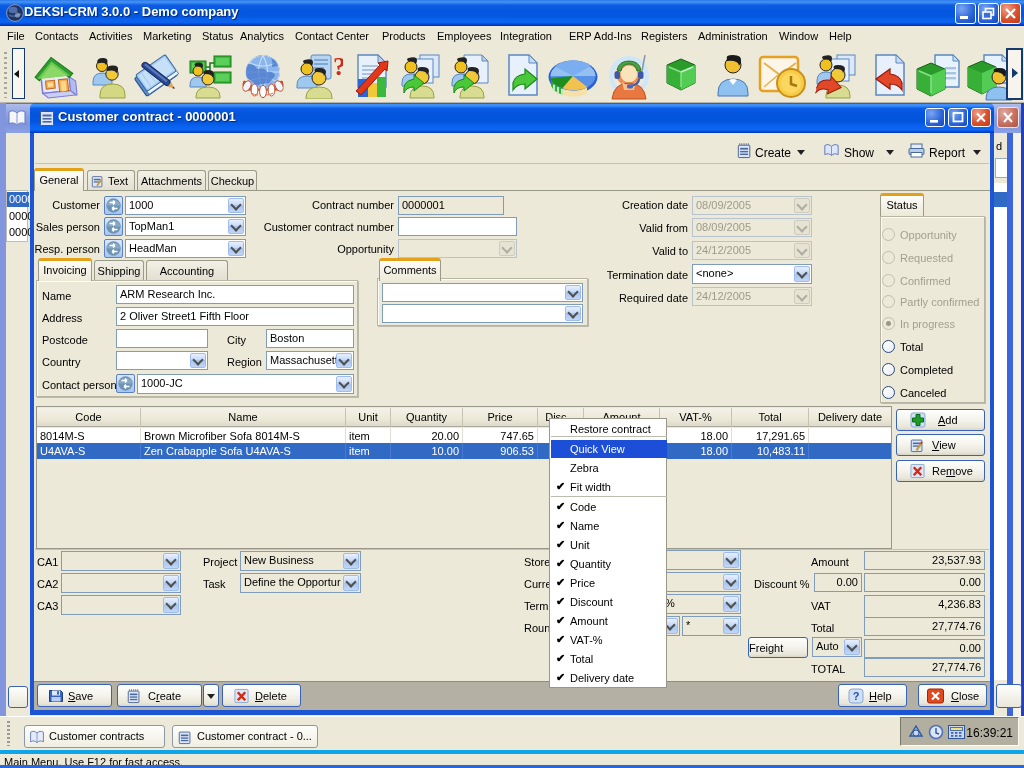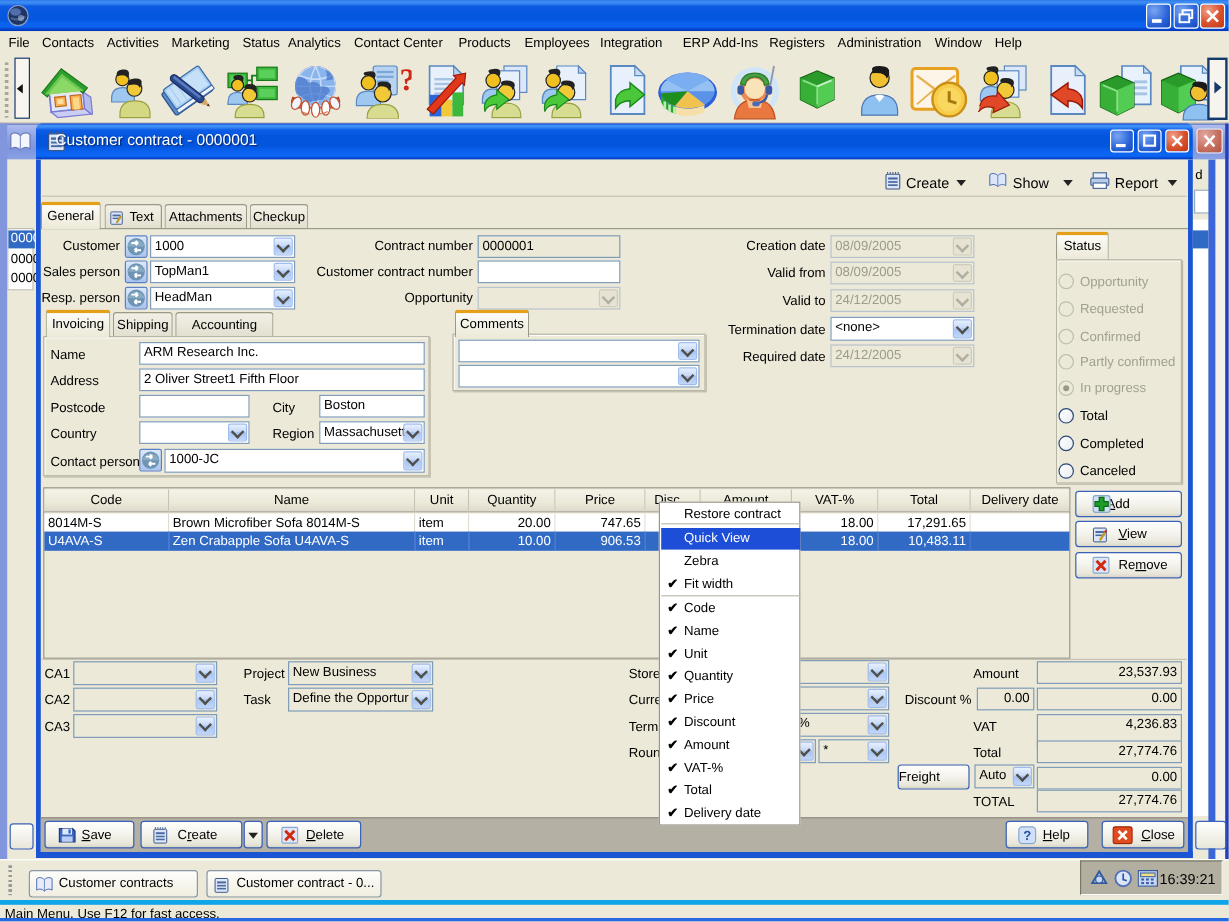--- a/index.html
+++ b/index.html
@@ -19,21 +19,21 @@
 #tbhandle{position:absolute;left:12px;top:48px;width:13px;height:51px;border:1px solid #16396c;background:#f8f6ee}
 #tbhandle:after{content:"";position:absolute;left:1px;top:21px;border-top:4px solid transparent;border-bottom:4px solid transparent;border-right:5px solid #111}
 #tbmore{position:absolute;left:1006px;top:48px;width:17px;height:52px;border:2px solid #16396c;background:#f6f4ec}
 #tbmore:after{content:"";position:absolute;left:4px;top:18px;border-top:5px solid transparent;border-bottom:5px solid transparent;border-left:6px solid #16396c}
 .ticon{position:absolute;top:53px}
 
 #bgtitle{left:0;top:103px;width:1024px;height:30px;background:linear-gradient(180deg,#aebced 0%,#8ba0e2 40%,#7e95de 70%,#8ba2e4 100%);border-top:1px solid #5a74c8}
 .bgside{background:#ece9d8}
 
 #dlgtitle{left:30px;top:103px;width:964px;height:30px;border-radius:5px 5px 0 0;background:linear-gradient(180deg,#0b4ad4 0%,#3f8ff8 5%,#3d8ef6 9%,#0c5ce8 18%,#0455dd 35%,#0455dd 62%,#0a62f0 78%,#0c66f4 90%,#0443c8 97%,#0036b8 100%)}
-#dlgtitle .txt{position:absolute;left:16px;top:6px;font-size:13px;font-weight:normal;color:#fff;text-shadow:1px 1px 1px #03266e}
+#dlgtitle .txt{position:absolute;left:28px;top:6px;font-size:13px;font-weight:bold;color:#fff;text-shadow:1px 1px 1px #03266e}
 #dlgbody{left:30px;top:133px;width:964px;height:582px;background:#ece9d8;border-left:4px solid #1c55d4;border-right:4px solid #1c55d4;border-bottom:5px solid #1c55d4}
 .dcapbtn{position:absolute;top:109px;width:20px;height:19px;border-radius:3px;border:1px solid #fff;color:#fff;text-align:center;font-weight:bold;font-size:11px}
 #graybar{left:34px;top:681px;width:956px;height:29px;background:#b4b1a4;border-top:1px solid #908d80}
 
 .lbl{position:absolute;white-space:nowrap}
 .rlbl{position:absolute;white-space:nowrap;text-align:right}
 .glbl{position:absolute;white-space:nowrap;color:#a2a090}
 .f{position:absolute;background:#fff;border:1px solid #7f9db9;padding:2px 3px;white-space:nowrap;overflow:hidden}
 .df{position:absolute;background:#ece9d8;border:1px solid #b9c3ce;padding:2px 3px;color:#9d9b89;white-space:nowrap;overflow:hidden}
 .bf{position:absolute;background:#ece9d8;border:1px solid #7f9db9;padding:2px 3px;white-space:nowrap;overflow:hidden}
@@ -76,20 +76,21 @@
 </style></head>
 <body>
 
 <div class="abs" id="titlebar">
  <svg class="abs" style="left:6px;top:4px" width="18" height="18" viewBox="0 0 18 18">
       <circle cx="9" cy="9" r="8.4" fill="#1e3464" stroke="#8a9cc8" stroke-width="1"></circle>
       <ellipse cx="7" cy="6" rx="4.5" ry="3.2" fill="#5a78b8" opacity=".85"></ellipse>
       <path d="M3 11 q6 3 12-1" stroke="#44608c" stroke-width="2" fill="none"></path>
       <circle cx="11.5" cy="11" r="2.6" fill="#c8d4f0" opacity=".5"></circle>
     </svg>
+ <div class="txt">DEKSI-CRM 3.0.0 - Demo company</div>
  <div class="capbtn bblue" style="left:955px"><svg width="19" height="19" viewBox="0 0 19 19">
         <rect x="4" y="12" width="8" height="3" fill="#fff"></rect>
       </svg></div>
  <div class="capbtn bblue" style="left:978px"><svg width="19" height="19" viewBox="0 0 19 19">
         <rect x="6.5" y="4.5" width="8" height="6.5" fill="none" stroke="#fff" stroke-width="1.6"></rect>
         <rect x="4" y="8" width="8" height="6.5" fill="#3a6fd8" stroke="#fff" stroke-width="1.6"></rect>
       </svg></div>
  <div class="capbtn bred" style="left:1000px"><svg width="19" height="19" viewBox="0 0 19 19">
         <path d="M5 5 L14 14 M14 5 L5 14" stroke="#fff" stroke-width="2.2"></path>
       </svg></div>
@@ -431,21 +432,21 @@
 
 <div class="rlbl" style="left:30px;top:199px;width:70px">Customer</div>
 <div class="rot" style="left:104px;top:196px"><svg width="17" height="17" viewBox="0 0 17 17">
         <circle cx="8.5" cy="8.5" r="7.2" fill="#6e94b4"></circle>
         <path d="M1.5 8.5 a7.2 7.2 0 0 1 14 0 Z" fill="#88aac4"></path>
         <path d="M4.5 5.5 h5.5 M10 5.5 l-2-1.8 M10 5.5 l-2 1.8" stroke="#fff" stroke-width="1.6" fill="none"></path>
         <path d="M12.5 11.5 h-5.5 M7 11.5 l2-1.8 M7 11.5 l2 1.8" stroke="#fff" stroke-width="1.6" fill="none"></path>
       </svg></div>
 <div class="f" style="left:125px;top:196px;width:121px;height:19px">1000<span class="arr"></span></div>
 <div class="rlbl" style="left:294px;top:199px;width:100px">Contract number</div>
-<div class="bf" style="left:398px;top:196px;width:119px;height:19px">0000001</div>
+<div class="bf" style="left:398px;top:196px;width:106px;height:19px">0000001</div>
 <div class="rlbl" style="left:608px;top:199px;width:80px">Creation date</div>
 <div class="df" style="left:692px;top:196px;width:120px;height:19px">08/09/2005<span class="arrd"></span></div>
 
 <div class="rlbl" style="left:30px;top:221px;width:70px">Sales person</div>
 <div class="rot" style="left:104px;top:217px"><svg width="17" height="17" viewBox="0 0 17 17">
         <circle cx="8.5" cy="8.5" r="7.2" fill="#6e94b4"></circle>
         <path d="M1.5 8.5 a7.2 7.2 0 0 1 14 0 Z" fill="#88aac4"></path>
         <path d="M4.5 5.5 h5.5 M10 5.5 l-2-1.8 M10 5.5 l-2 1.8" stroke="#fff" stroke-width="1.6" fill="none"></path>
         <path d="M12.5 11.5 h-5.5 M7 11.5 l2-1.8 M7 11.5 l2 1.8" stroke="#fff" stroke-width="1.6" fill="none"></path>
       </svg></div>
@@ -557,21 +558,21 @@
 <div class="g2" style="left:141px;width:205px">Zen Crabapple Sofa U4AVA-S</div>
 <div class="g2" style="left:346px;width:45px">item</div>
 <div class="g2 num" style="left:391px;width:72px">10.00</div>
 <div class="g2 num" style="left:463px;width:75px">906.53</div>
 <div class="g2 num" style="left:538px;width:46px"></div>
 <div class="g2 num" style="left:584px;width:76px"></div>
 <div class="g2 num" style="left:660px;width:72px">18.00</div>
 <div class="g2 num" style="left:732px;width:77px">10,483.11</div>
 <div class="g2" style="left:809px;width:82px;border-right:none"></div>
 
-<div class="btn" style="left:896px;top:409px;width:89px;height:22px;padding:4px 0 0 25px"><u>A</u>dd<svg style="position:absolute;left:13px;top:2px" width="16" height="16" viewBox="0 0 16 16">
+<div class="btn" style="left:896px;top:409px;width:89px;height:22px;padding:4px 0 0 41px"><u>A</u>dd<svg style="position:absolute;left:13px;top:2px" width="16" height="16" viewBox="0 0 16 16">
         <rect x="1" y="1" width="14" height="14" rx="2" fill="#cfe0f8" stroke="#88a8d0"></rect>
         <path d="M6 2.5 h4 v3.5 h3.5 v4 h-3.5 v3.5 h-4 v-3.5 h-3.5 v-4 h3.5 Z" fill="#1e9e28" stroke="#0a6a12"></path>
       </svg></div>
 <div class="btn" style="left:896px;top:434px;width:89px;height:22px;padding:4px 0 0 35px"><u>V</u>iew<svg style="position:absolute;left:13px;top:2px" width="14" height="16" viewBox="0 0 17 19">
         <rect x="1.5" y="3.5" width="13" height="14" rx="1" fill="#dce6f8" stroke="#3a5688"></rect>
         <rect x="3.5" y="6.5" width="9" height="2" fill="#4a6aa0"></rect>
         <rect x="3.5" y="10" width="9" height="1.6" fill="#4a6aa0"></rect>
         <path d="M8 16 L13 8" stroke="#c89a20" stroke-width="2.4"></path>
         <path d="M13 8 l1.5-2.2" stroke="#d03020" stroke-width="2.4"></path>
       </svg></div>

